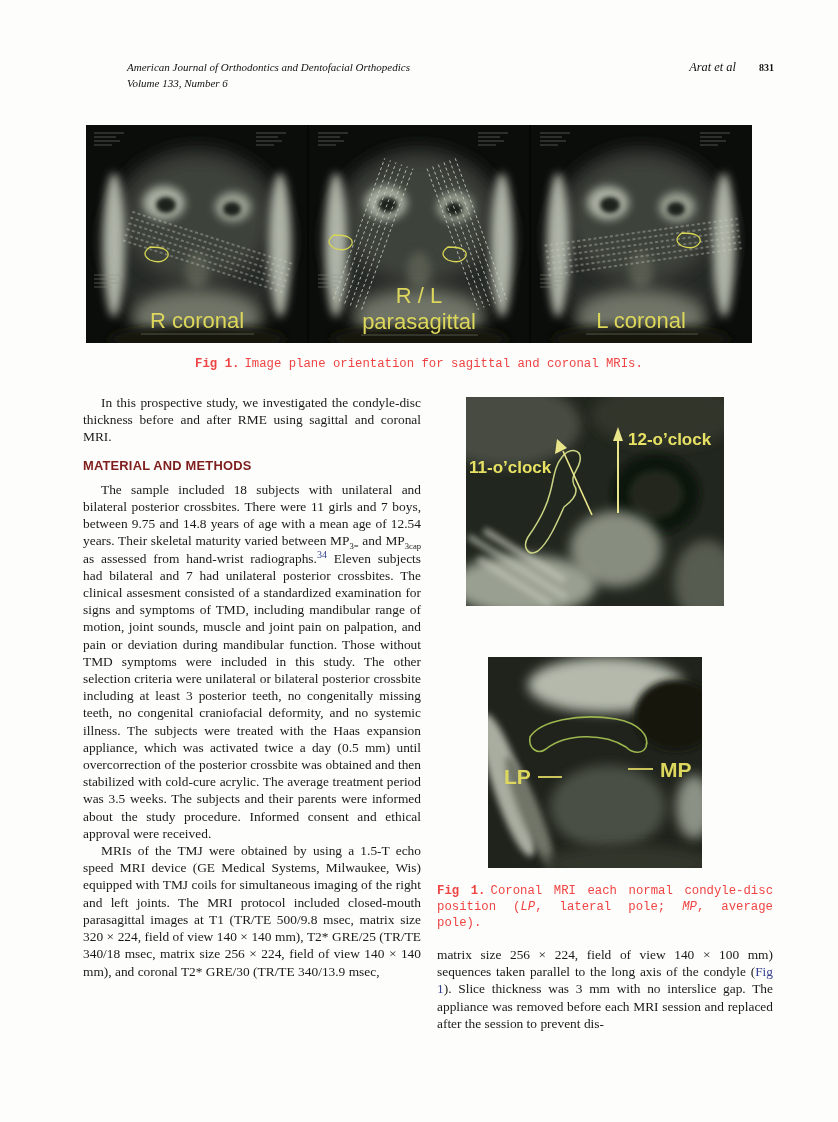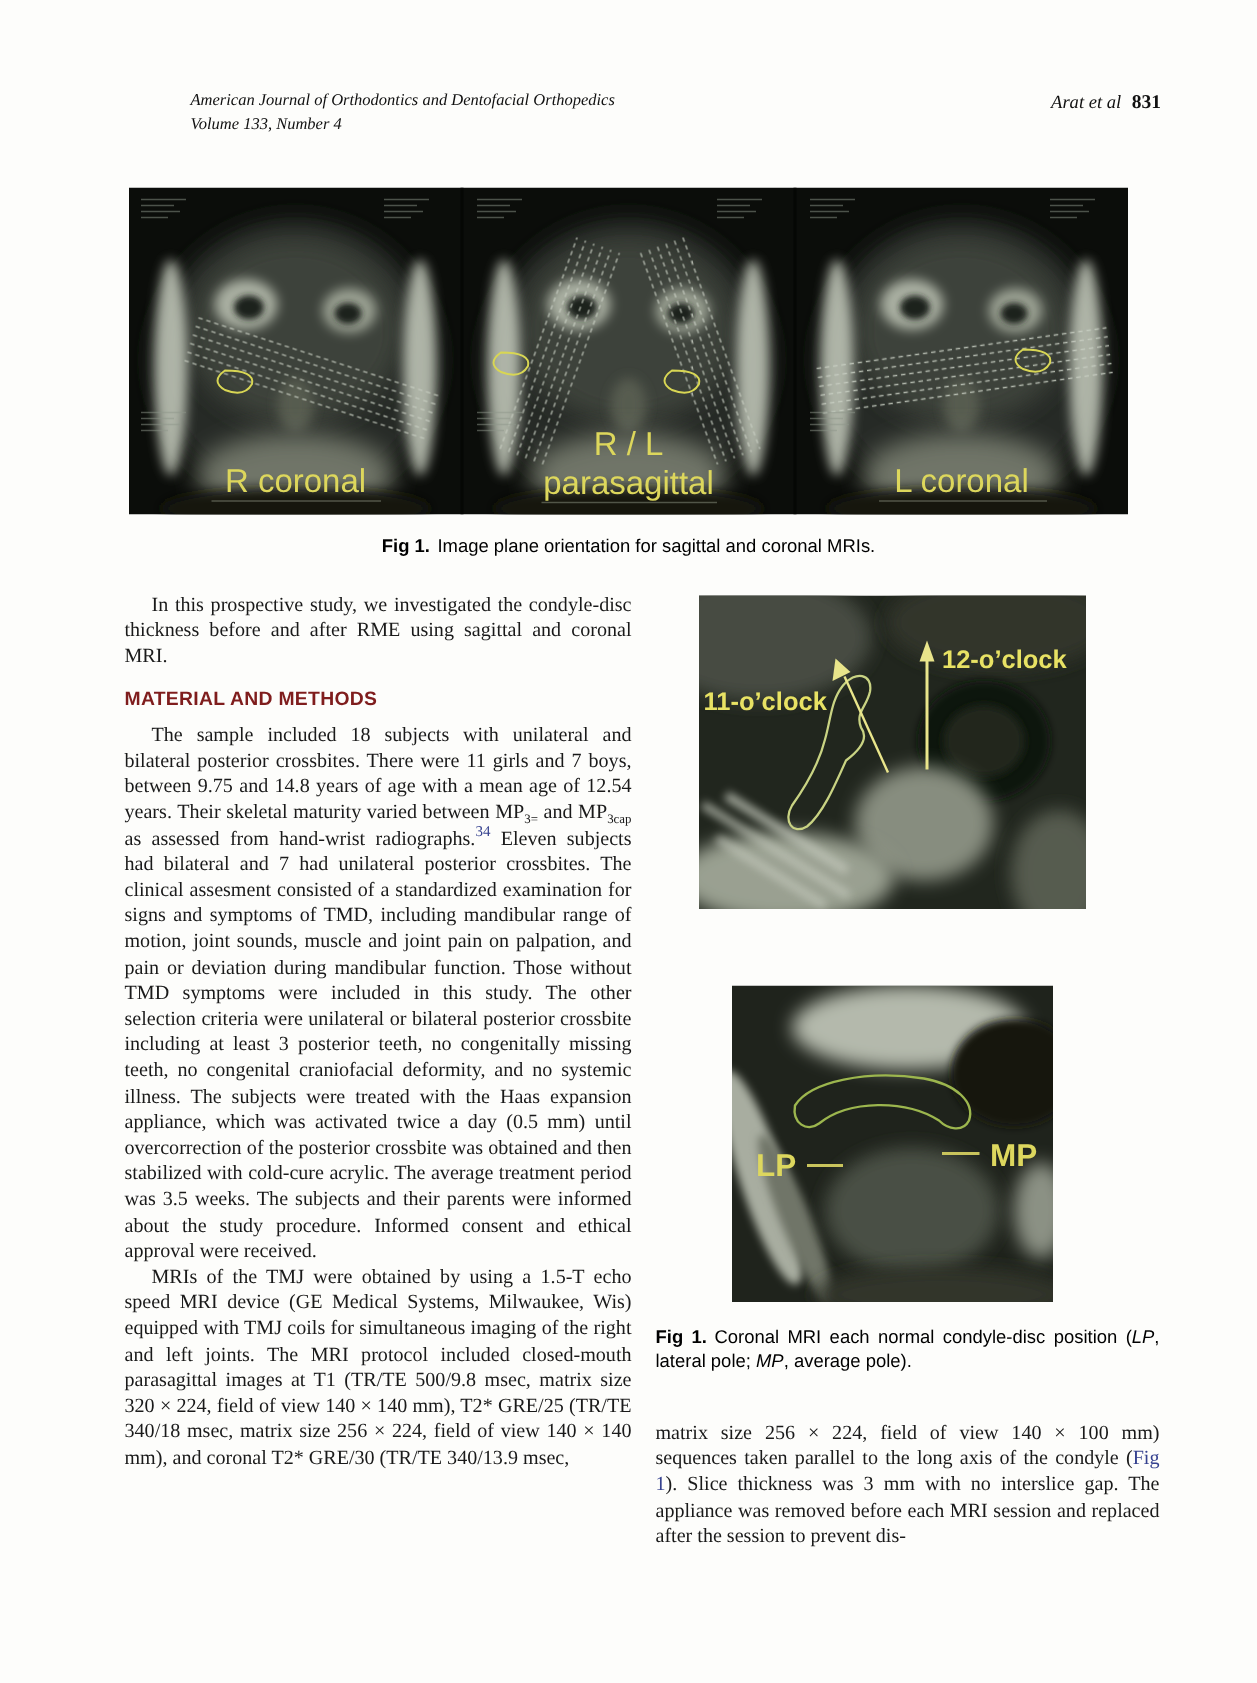--- a/index.html
+++ b/index.html
@@ -7,26 +7,26 @@
     position:relative;width:838px;height:1122px;margin:0 auto;
     background:#fdfdfb;overflow:hidden;
     font-family:"Liberation Serif","DejaVu Serif",serif;color:#1a1a1a;
   }
   
   .hdr-left{position:absolute;left:83px;top:60px;width:480px;
     font-style:italic;font-size:11px;line-height:15.5px;color:#111;margin-left:44px;}
   .hdr-right{position:absolute;right:64px;top:60px;text-align:right;
     font-size:12.4px;color:#111;}
   .hdr-right .authors{font-style:italic;}
-  .hdr-right .pageno{font-weight:bold;font-style:normal;font-size:13px;margin-left:7px;}
+  .hdr-right .pageno{font-weight:bold;font-style:normal;font-size:10px;margin-left:23px;}
   
   .figimg{position:absolute;display:block;}
   .caption{
-    position:absolute;font-family:Liberation Sans, sans-serif;
-    font-size:12.3px;line-height:16px;color:#000000;
+    position:absolute;font-family:Liberation Mono, monospace;
+    font-size:12.3px;line-height:16px;color:#ef4444;
   }
   .caption .cap-b{font-weight:bold;margin-right:5px;}
   .cap-i{font-style:italic;}
   
   .col{position:absolute;text-align:justify;font-size:13.4px;line-height:17.2px;}
   .col p{margin:0;text-indent:18px;}
   .col p.noindent{text-indent:0;}
   h2.sect{
     font-family:"Liberation Sans","DejaVu Sans",sans-serif;
     font-size:12.9px;font-weight:bold;letter-spacing:.2px;color:#7f1d1d;
@@ -36,21 +36,21 @@
   sup.ref{font-size:10px;line-height:0;color:#35418f;}
   .xlink{color:#35418f;cursor:pointer;}
 </style>
 </head>
 <body>
 
 <div id="page">
 
   <div class="hdr-left">
     <div>American Journal of Orthodontics and Dentofacial Orthopedics</div>
-    <div>Volume 133, Number 4</div>
+    <div>Volume 133, Number 6</div>
   </div>
   <div class="hdr-right">
     <span class="authors">Arat et al</span><span class="pageno">831</span>
   </div>
 
   <svg class="figimg" style="left:86px;top:125px" width="666" height="218" viewBox="0 0 666 218">
     <defs>
       <filter id="b8" x="-60%" y="-60%" width="220%" height="220%">
           <feGaussianBlur stdDeviation="8"></feGaussianBlur>
         </filter>

